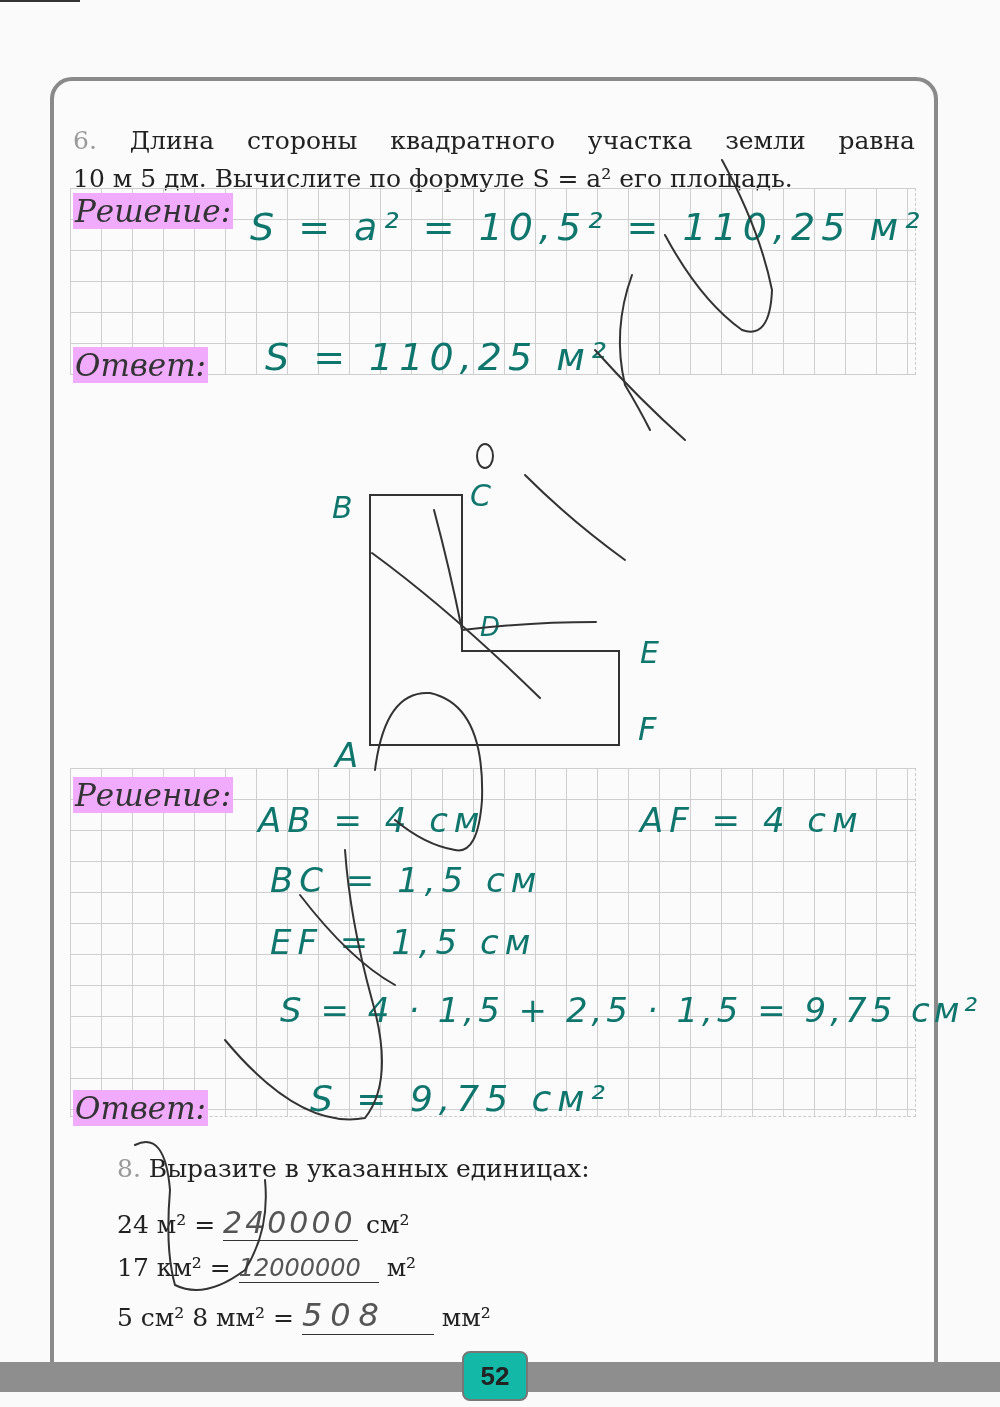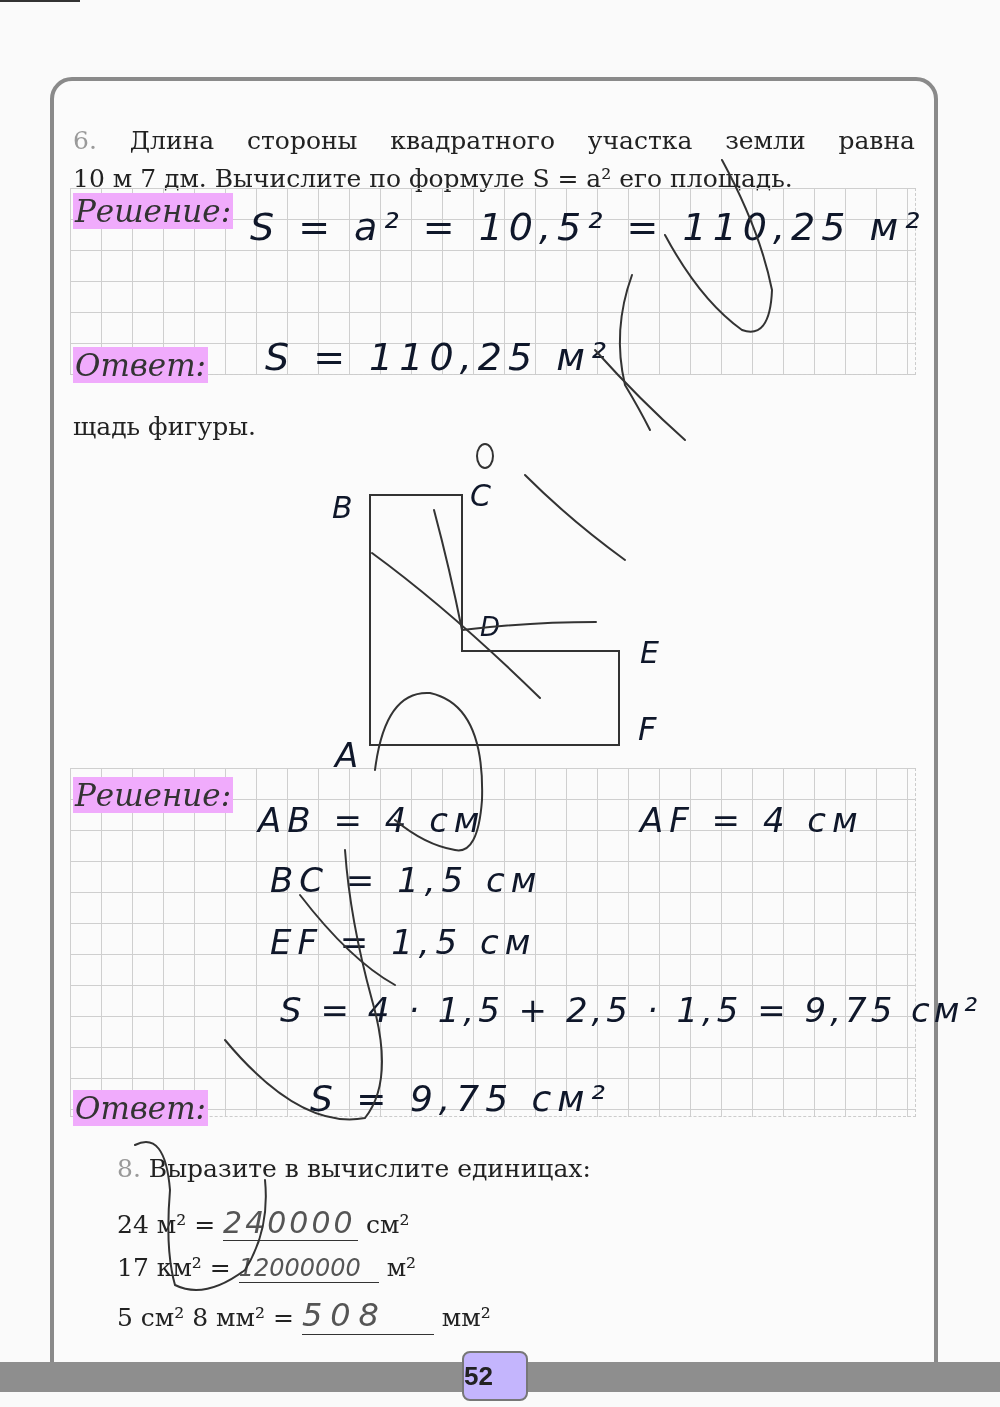--- a/index.html
+++ b/index.html
@@ -5,45 +5,44 @@
   html,body{margin:0;padding:0;}
   body{width:1000px;height:1407px;background:#fafafa;position:relative;overflow:hidden;font-family:"DejaVu Serif","Liberation Serif",serif;color:#222;}
   .topline{position:absolute;left:0;top:0;width:80px;height:2px;background:#333;}
   .frame{position:absolute;left:50px;top:77px;width:888px;height:1310px;border:4px solid #8a8a8a;border-radius:22px;box-sizing:border-box;background:#fbfbfb;}
   .task-text{position:absolute;left:73px;width:842px;font-size:25px;line-height:38px;text-align:justify;}
   .task-num{color:#9a9a9a;}
   .grid{position:absolute;left:70px;width:845px;
     background-image:linear-gradient(to right,#cfcfcf 1px,transparent 1px),linear-gradient(to bottom,#cfcfcf 1px,transparent 1px);
     background-size:31px 31px;border-right:1px dashed #ccc;border-bottom:1px dashed #ccc;}
   .label{position:absolute;left:73px;font-style:italic;font-size:31px;color:#333;background:#f0abfc;padding:0 2px;}
-  .hw{position:absolute;font-family:"DejaVu Sans","Liberation Sans",sans-serif;color:#0f172a;font-weight:300;letter-spacing:6px;font-style:italic;text-align:center;}
+  .hw{position:absolute;font-family:"DejaVu Sans","Liberation Sans",sans-serif;color:#0f766e;font-weight:300;letter-spacing:6px;font-style:italic;text-align:center;}
   .ex-line{position:absolute;left:117px;font-size:25px;}
   .ans-blank{display:inline-block;border-bottom:1.5px solid #333;font-family:"DejaVu Sans","Liberation Sans",sans-serif;font-style:italic;color:#555;letter-spacing:3px;}
   .footer-bar{position:absolute;left:0;top:1362px;width:1000px;height:30px;background:#8e8e8e;}
-  .page-num{position:absolute;left:462px;top:1351px;width:62px;height:46px;border:2px solid #777;border-radius:8px;background:#c4b5fd;font-family:"Liberation Sans",sans-serif;font-weight:bold;font-size:26px;text-align:left;line-height:46px;color:#222;}
+  .page-num{position:absolute;left:462px;top:1351px;width:62px;height:46px;border:2px solid #777;border-radius:8px;background:#14b8a6;font-family:"Liberation Sans",sans-serif;font-weight:bold;font-size:26px;text-align:center;line-height:46px;color:#222;}
   svg.over{position:absolute;left:0;top:0;pointer-events:none;}
 </style>
 </head>
 <body>
 
 <div class="topline"></div>
 <div class="frame"></div>
 
 <div class="task-text" style="top:98px;margin-top:24px;">
   <div style="text-align-last:justify;"><span class="task-num">6.</span> <span>Длина стороны квадратного участка земли равна</span></div>
-  <div>10 м 7 дм. Вычислите по формуле S = a² его площадь.</div>
+  <div>10 м 5 дм. Вычислите по формуле S = a² его площадь.</div>
 </div>
 <div class="grid" style="top:188px;height:186px;"></div>
 <div class="label" style="top:193px;">Решение:</div>
 <div class="label" style="top:347px;">Ответ:</div>
 <div class="hw" style="left:250px;top:205px;font-size:38px;">S = a² = 10,5² = 110,25 м²</div>
 <div class="hw" style="left:265px;top:335px;font-size:38px;">S = 110,25 м²</div>
 
 <div class="task-text" style="top:408px;">
-  <div>щадь фигуры.</div>
 </div>
 
 <svg class="over" width="1000" height="1407">
   <path d="M370 495 L462 495 L462 651 L619 651 L619 745 L370 745 Z" fill="none" stroke="#333" stroke-width="2"></path>
 </svg>
 <div class="hw" style="left:332px;top:490px;font-size:30px;letter-spacing:0;">B</div>
 <div class="hw" style="left:470px;top:478px;font-size:30px;letter-spacing:0;">C</div>
 <div class="hw" style="left:480px;top:612px;font-size:26px;letter-spacing:0;">D</div>
 <div class="hw" style="left:640px;top:635px;font-size:30px;letter-spacing:0;">E</div>
 <div class="hw" style="left:638px;top:710px;font-size:32px;letter-spacing:0;">F</div>
@@ -53,21 +52,21 @@
 <div class="label" style="top:777px;">Решение:</div>
 <div class="label" style="top:1090px;">Ответ:</div>
 <div class="hw" style="left:258px;top:800px;font-size:34px;">AB = 4 см</div>
 <div class="hw" style="left:640px;top:800px;font-size:34px;">AF = 4 см</div>
 <div class="hw" style="left:270px;top:860px;font-size:34px;">BC = 1,5 см</div>
 <div class="hw" style="left:270px;top:922px;font-size:34px;">EF = 1,5 см</div>
 <div class="hw" style="left:280px;top:990px;font-size:34px;letter-spacing:4px;">S = 4 · 1,5 + 2,5 · 1,5 = 9,75 см²</div>
 <div class="hw" style="left:310px;top:1078px;font-size:36px;">S = 9,75 см²</div>
 
 <div class="task-text" style="top:1150px;left:117px;width:600px;">
-  <span class="task-num">8.</span> <span>Выразите в вычислите единицах:</span>
+  <span class="task-num">8.</span> <span>Выразите в указанных единицах:</span>
 </div>
 <div class="ex-line" style="top:1205px;">
   <span>24 м² =</span>
   <span class="ans-blank" style="width:135px;font-size:30px;">240000</span>
   <span>см²</span>
 </div>
 <div class="ex-line" style="top:1253px;">
   <span>17 км² =</span>
   <span class="ans-blank" style="width:140px;font-size:24px;letter-spacing:0;">12000000</span>
   <span>м²</span>

